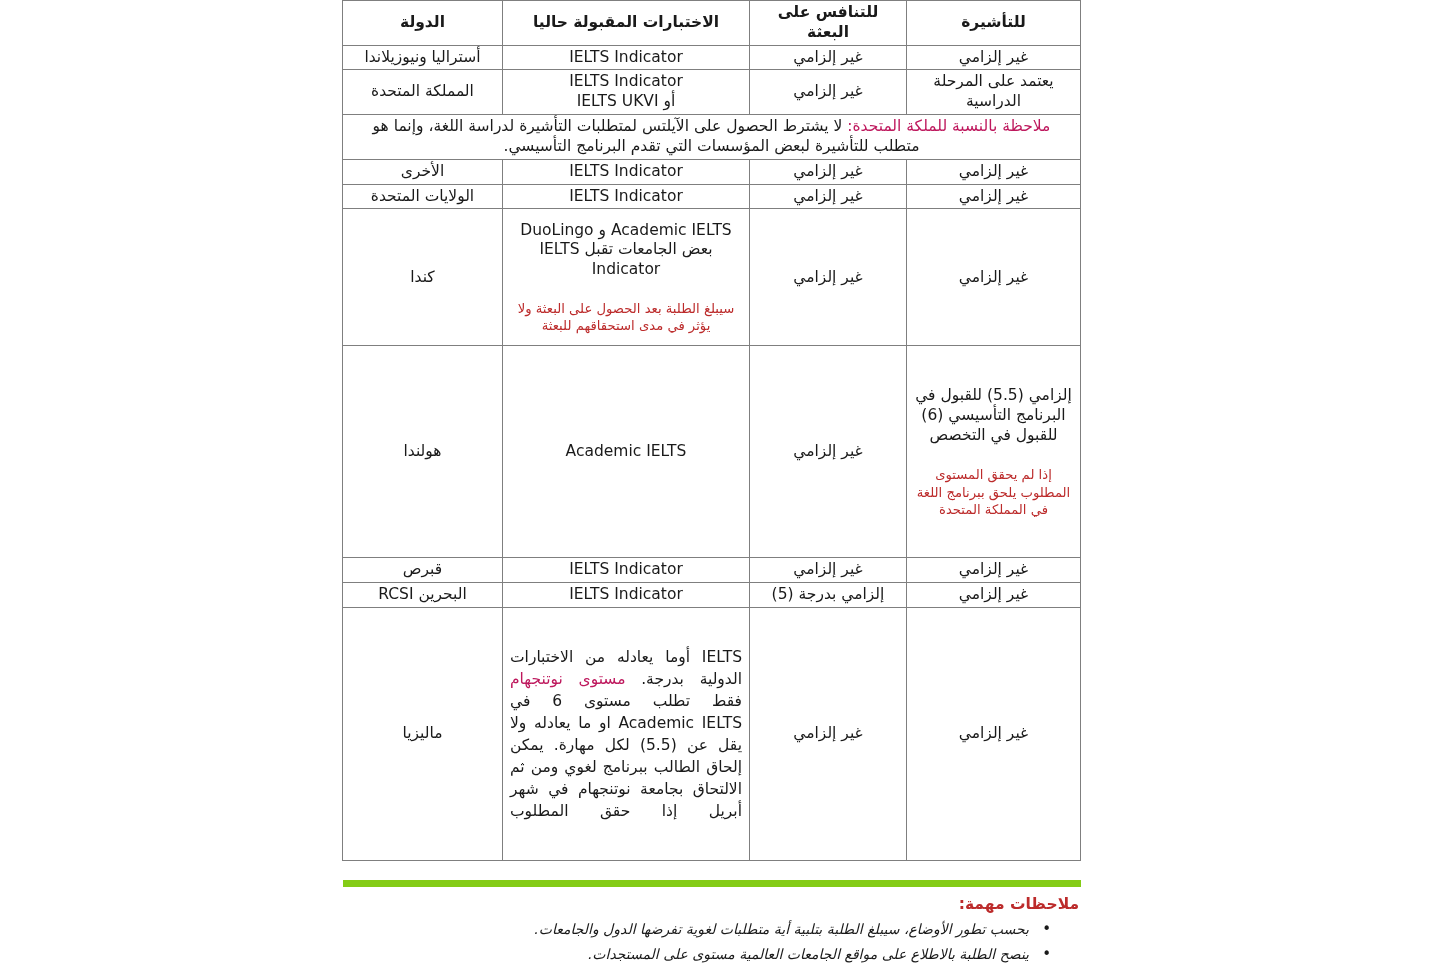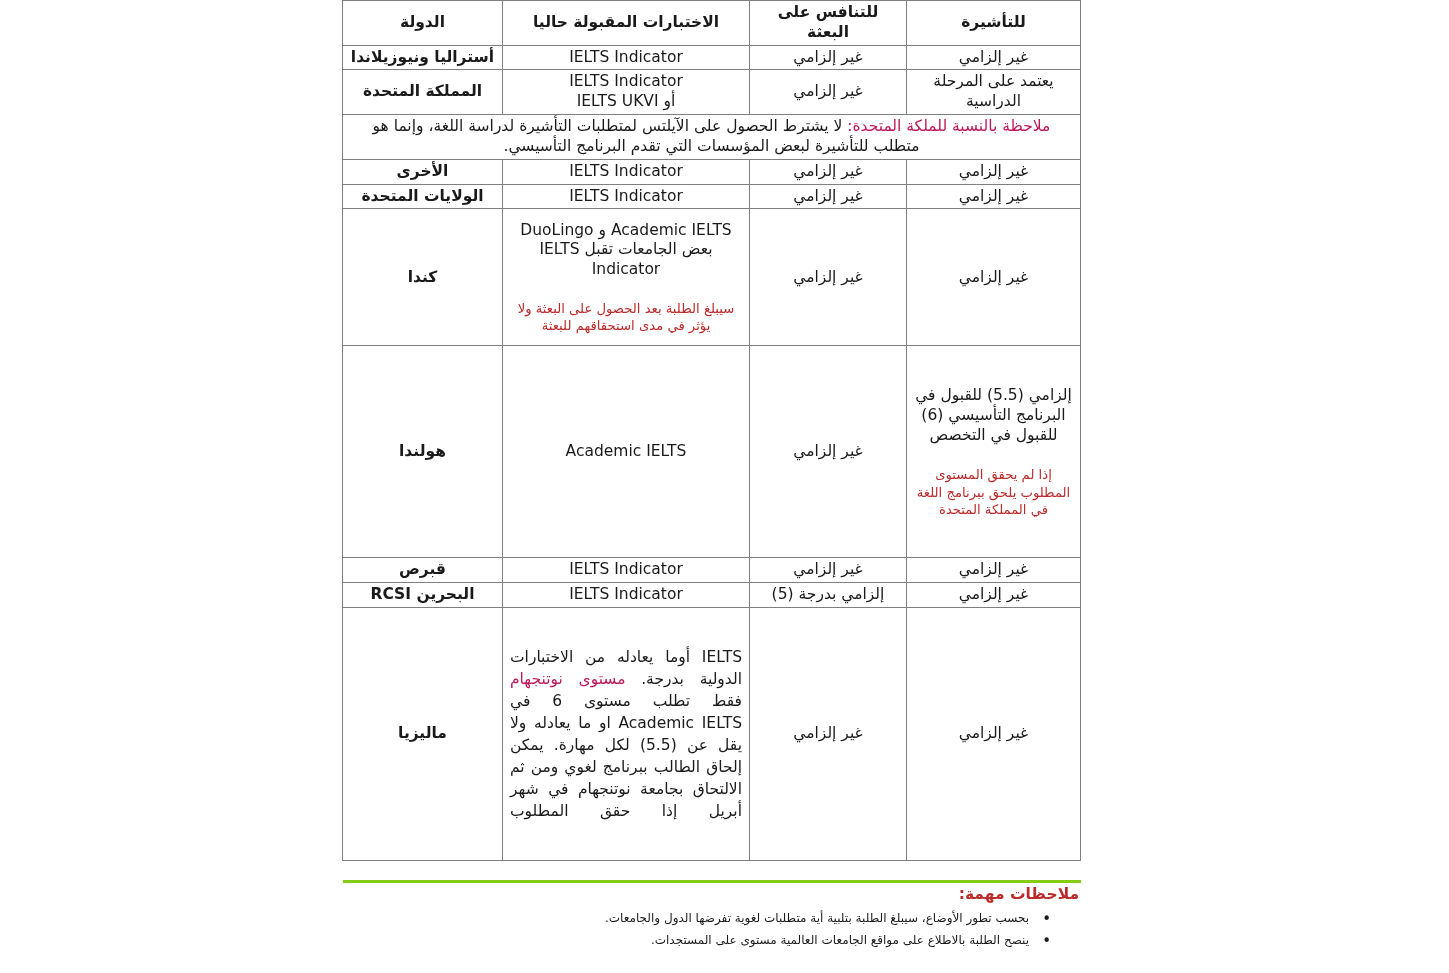--- a/index.html
+++ b/index.html
@@ -50,21 +50,21 @@
     height: 31px;
     padding: 3px 6px;
   }
   col.c-country  { width: 160px; }
   col.c-tests    { width: 247px; }
   col.c-scholar  { width: 157px; }
   col.c-visa     { width: 174px; }
 
   td.country {
     color: #2b2b80;
-    font-weight: bold;
+    font-weight: normal;
     font-size: 15.5px;
     margin-top: 20px;
   }
   td.tests {
     font-size: 15.5px;
   }
   td.tests.justified {
     text-align: justify;
     text-align-last: justify;
     direction: rtl;
@@ -104,42 +104,44 @@
   .tall-row td { height: 132px; }
   .nl-row td   { height: 207px; }
   .my-row td   { height: 244px; }
 
   .footer-notes {
     position: absolute;
     left: 343px;
     top: 880px;
     width: 738px;
     direction: rtl;
-    border-top: 3px solid #84cc16;
+    border-top: 7px solid #84cc16;
+    padding-top: 6px;
     box-sizing: border-box;
   }
   .footer-title {
     color: #bc2b2b;
     font-weight: bold;
     font-size: 15.5px;
     text-align: right;
     margin: 2px 2px 6px 2px;
   }
   ul.notes-list {
     margin: 0;
     padding: 0 38px 0 0;
     list-style: none;
   }
   ul.notes-list li {
     position: relative;
-    font-size: 12px;
+    font-size: 14px;
     line-height: 1.5;
     color: #1a1a1a;
     text-align: right;
     padding: 0 14px 4px 0;
+    font-style: italic;
   }
   ul.notes-list li::before {
     content: "\2022";
     position: absolute;
     right: -8px;
     top: -1px;
     font-size: 15px;
     color: #1a1a1a;
   }
 </style>

